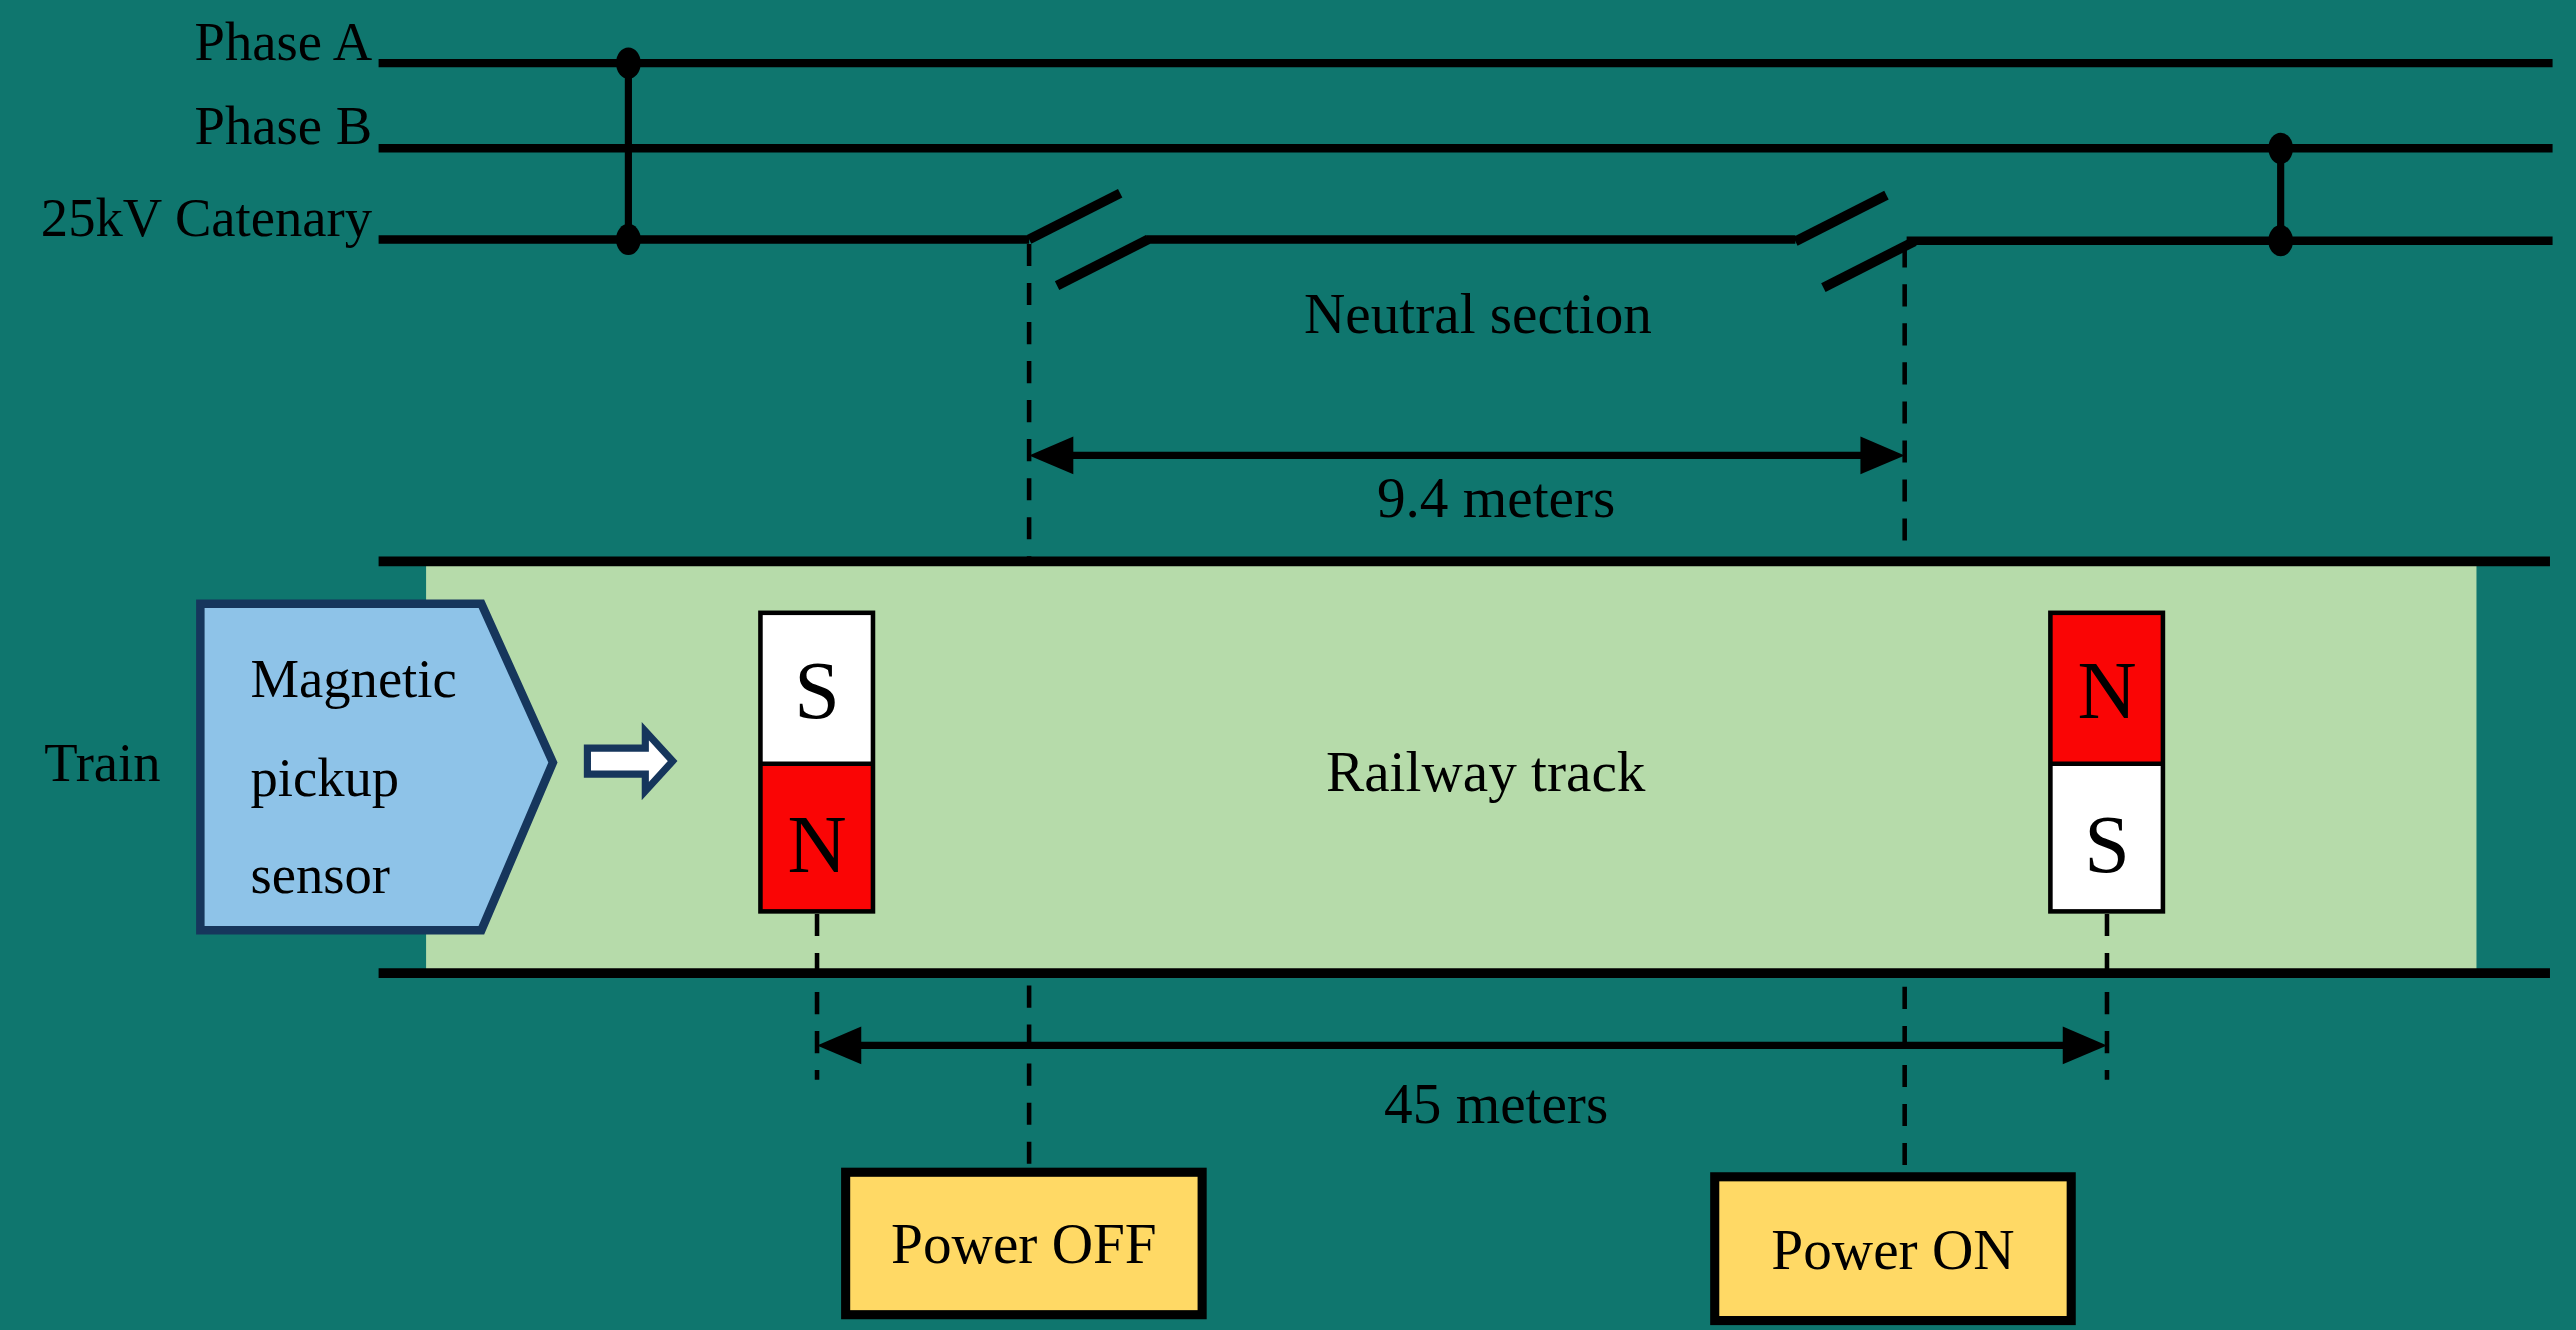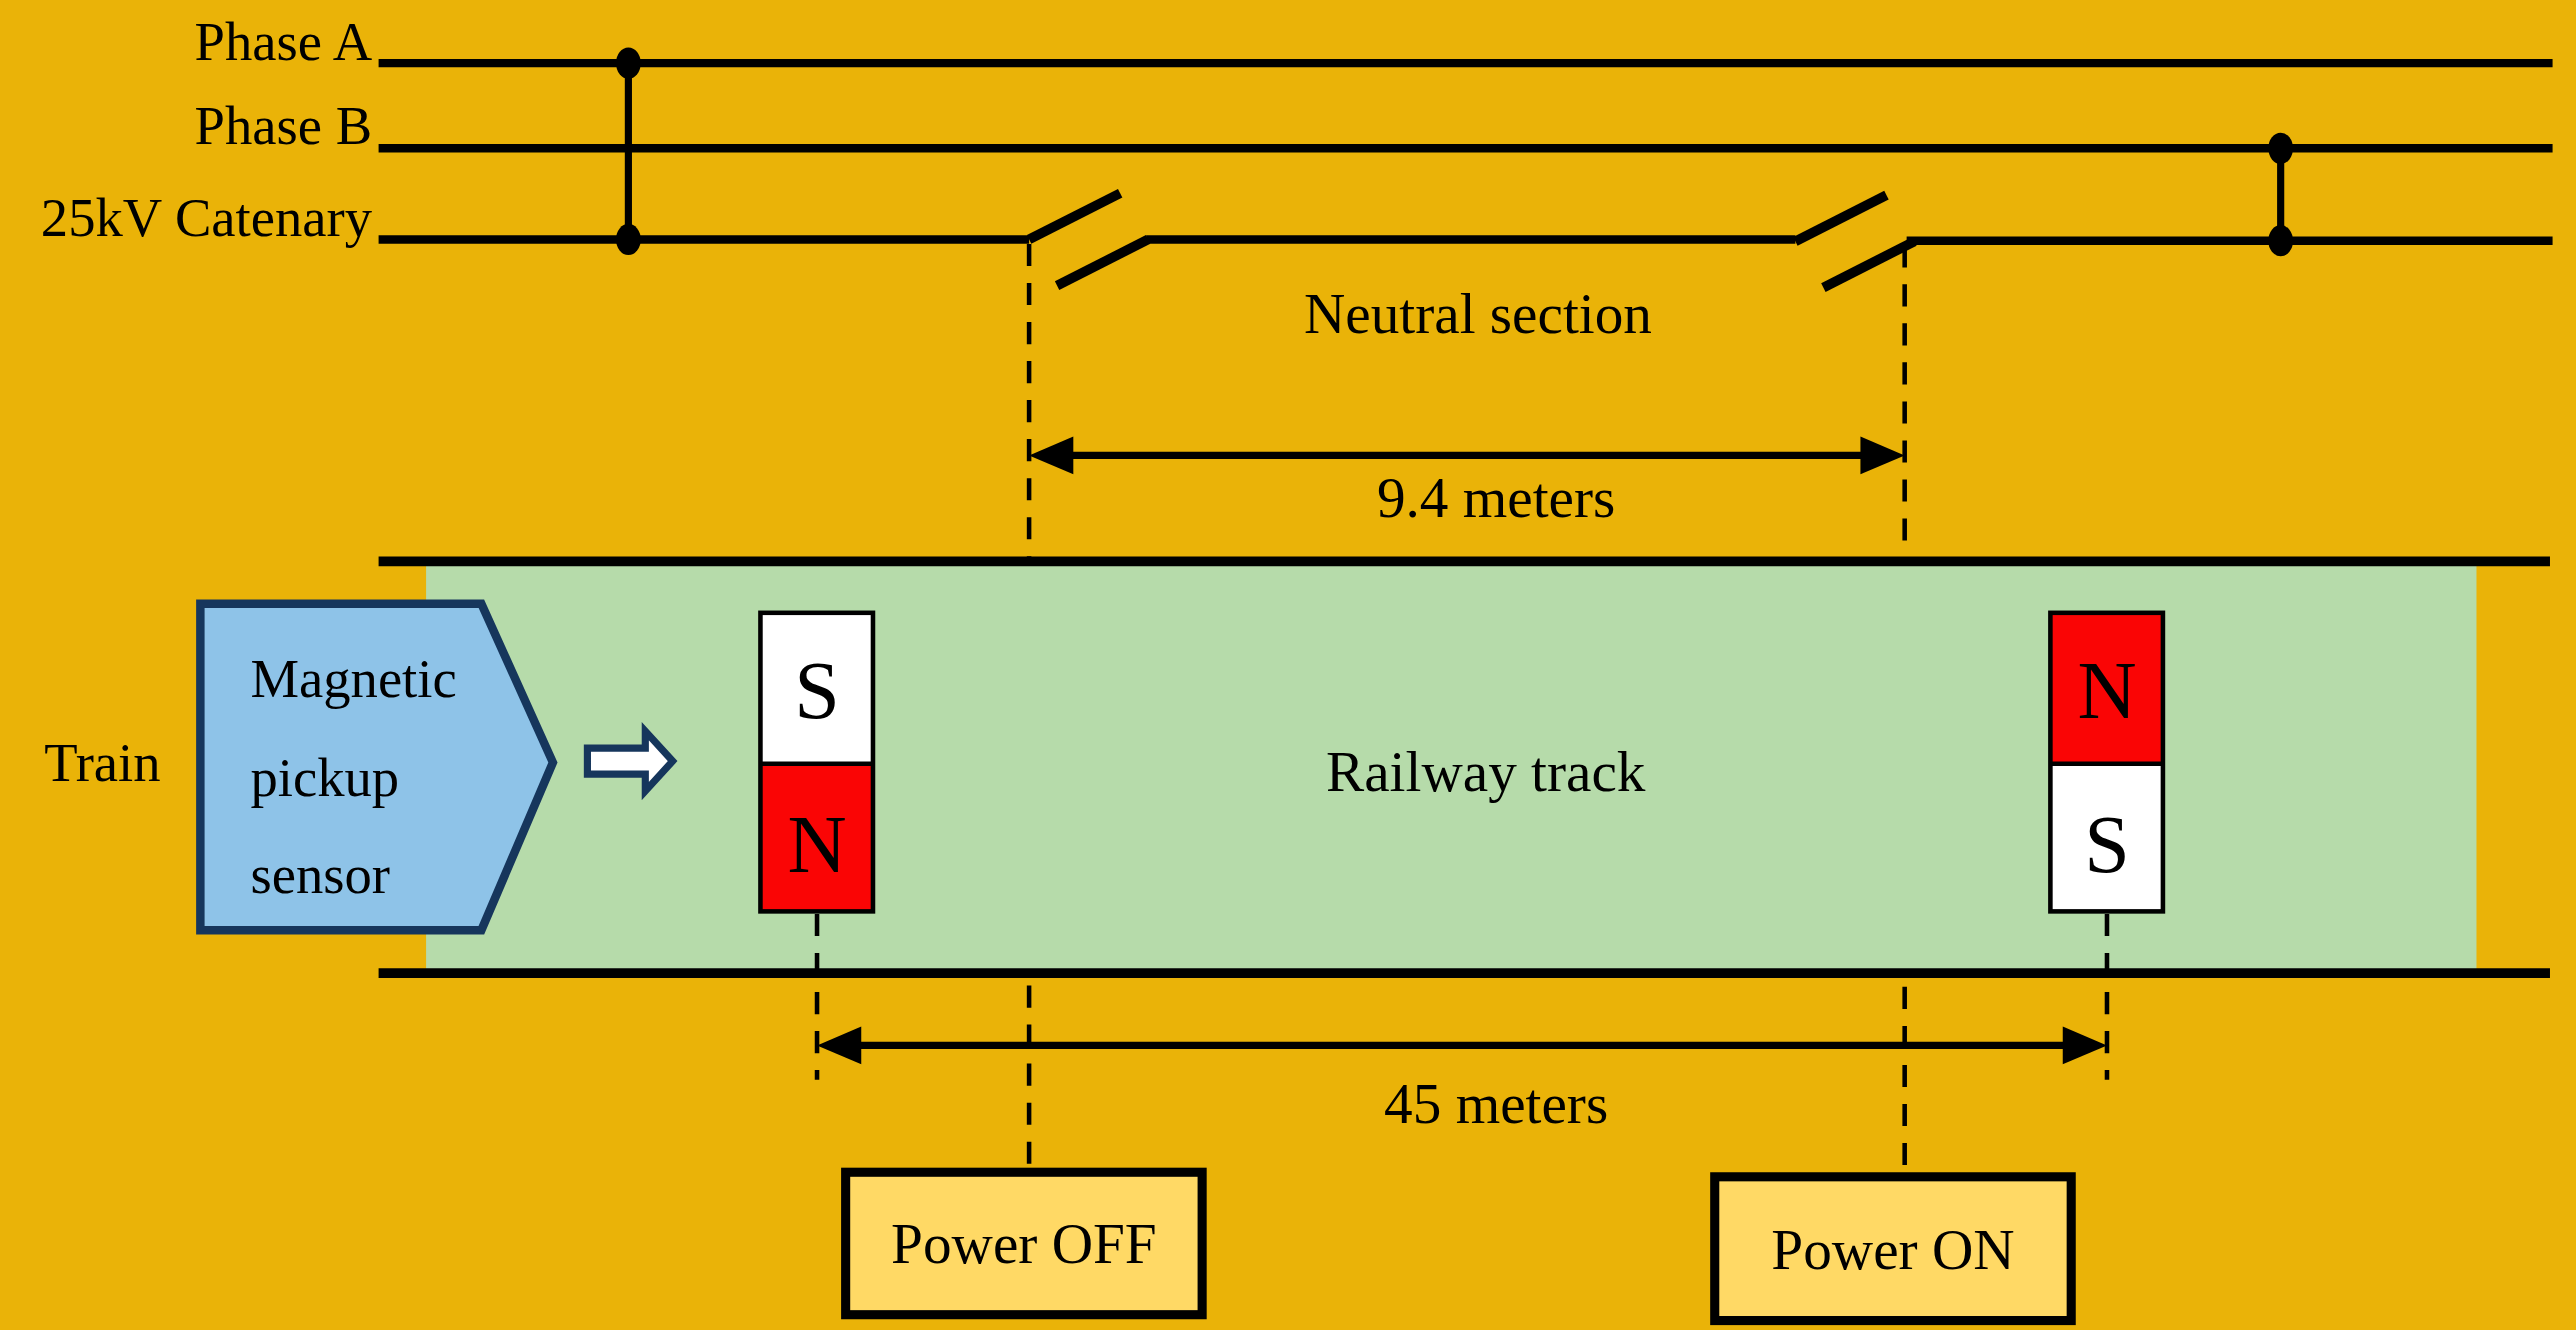--- a/index.html
+++ b/index.html
@@ -1,20 +1,20 @@
 <!DOCTYPE html>
 <html style="--ink: #000000; --track-green: #B6DBAA; --sensor-blue: #8EC3E8; --outline-navy: #16365C; --magnet-red: #FA0505; --power-yellow: #FFD965;font-size:10.4px"><head>
 <meta charset="utf-8">
 <style>
   html, body { margin: 0; padding: 0; background: #ffffff; }
   .page {
     position: relative;
     width: 2576px;
     height: 1331px;
-    background: #eab308;
+    background: #0f766e;
     font-family: "Liberation Serif", "DejaVu Serif", serif;
   }
   svg { display: block; }
   text {
     font-family: "Liberation Serif", "DejaVu Serif", serif;
     fill: var(--ink);
   }
   .lbl       { font-size: 84px; }
   .lbl-big   { font-size: 88px; }
   .pole      { font-size: 126px; }

